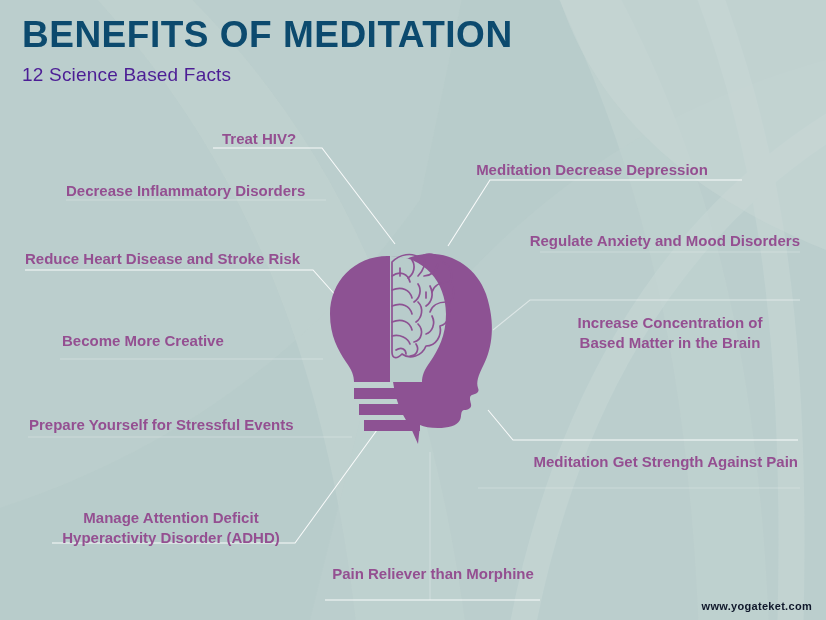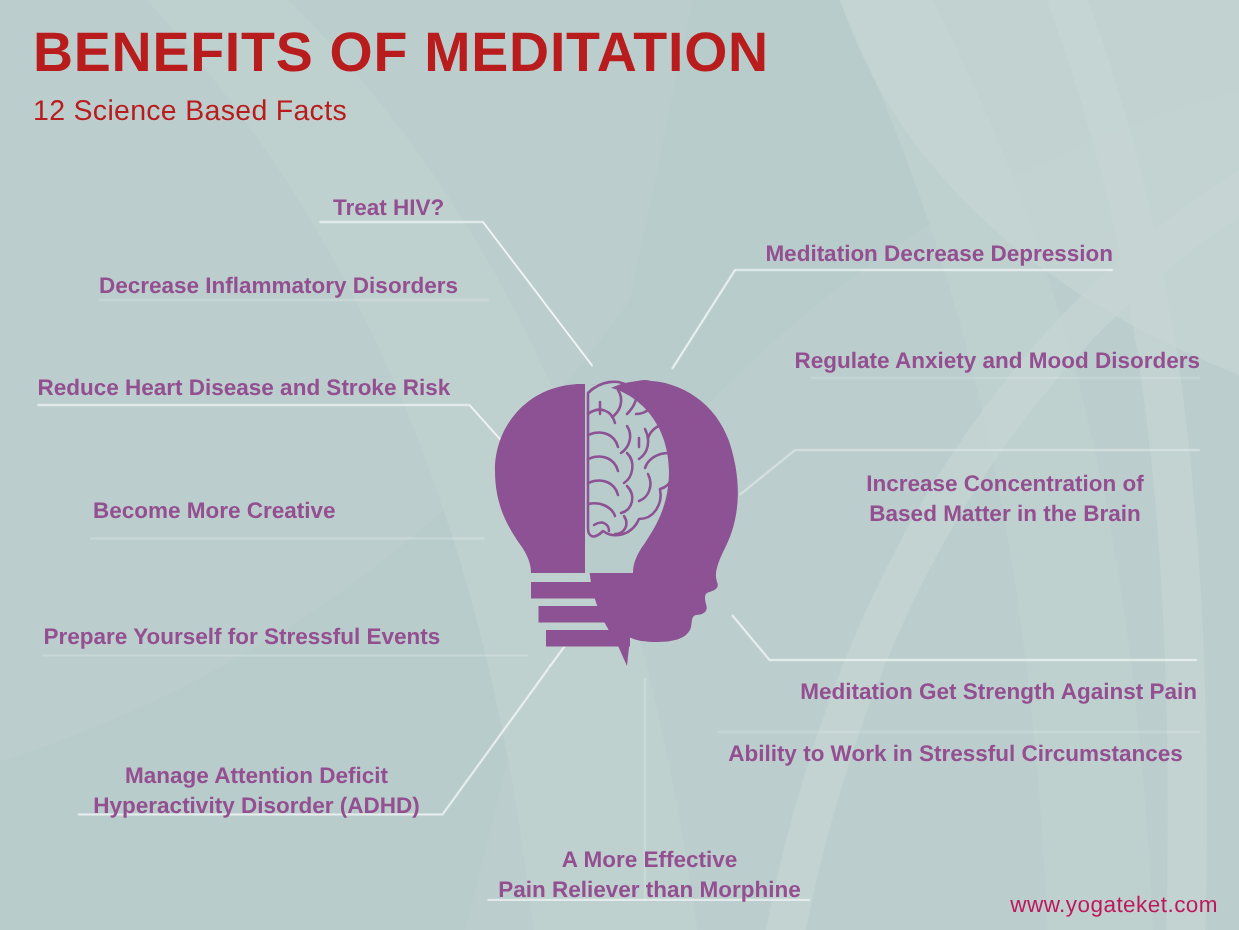--- a/index.html
+++ b/index.html
@@ -9,25 +9,25 @@
     background:#b8cccb;
     position:relative;
   }
 
   
   #bg-art { position:absolute; inset:0; width:826px; height:620px; z-index:0; }
 
   
   .header { position:absolute; left:22px; top:16px; z-index:5; }
   .title {
-    font-size:37px; font-weight:bold; color:#b91c1c;
+    font-size:37px; font-weight:bold; color:#0c4a6e;
     letter-spacing:0.5px; line-height:1.05; white-space:nowrap;
   }
   .subtitle {
-    font-size:19px; font-weight:normal; color:#b91c1c;
+    font-size:19px; font-weight:normal; color:#4c1d95;
     margin-top:9px; letter-spacing:0.2px; white-space:nowrap;
   }
 
   
   #connectors { position:absolute; inset:0; width:826px; height:620px; z-index:2; }
 
   
   #center-graphic {
     position:absolute; left:326px; top:232px;
     width:184px; height:216px; z-index:3;
@@ -39,21 +39,21 @@
     font-size:15px; font-weight:bold; color:#944f91;
     line-height:1.35; white-space:nowrap;
   }
   .label.r { text-align:right; }
   .label.c { text-align:center; }
   .label.l { text-align:left; }
 
   
   .footer-url {
     position:absolute; right:14px; bottom:8px; z-index:6;
-    font-size:15px; color:#be185d; font-weight:normal;
+    font-size:11px; color:#0f172a; font-weight:bold;
     letter-spacing:0.3px; white-space:nowrap;
   }
 </style>
 </head>
 <body>
 
 <svg id="bg-art" viewBox="0 0 826 620" preserveAspectRatio="none">
   <rect x="0" y="0" width="826" height="620" fill="#b8cccb"></rect>
   <g fill="#c2d3d1" opacity="0.75">
     <path d="M 150 -40 C 330 120, 430 330, 470 660 L 360 660 C 330 340, 230 130, 60 -40 Z"></path>
@@ -178,38 +178,36 @@
 <div class="label l" style="left:29px; top:415px;">
   <div>Prepare Yourself for Stressful Events</div>
 </div>
 
 <div class="label c" style="left:46px; top:508px; width:250px;">
   <div>Manage Attention Deficit</div>
   <div>Hyperactivity Disorder (ADHD)</div>
 </div>
 
 <div class="label c" style="left:320px; top:564px; width:226px;">
-  <div>A More Effective</div>
   <div>Pain Reliever than Morphine</div>
 </div>
 
 <div class="label c" style="left:474px; top:493px; width:326px;">
-  <div>Ability to Work in Stressful Circumstances</div>
 </div>
 
 <div class="label r" style="left:498px; top:420px; width:300px;margin-top:32px;">
   <div>Meditation Get Strength Against Pain</div>
 </div>
 
 <div class="label c" style="left:540px; top:313px; width:260px;">
   <div>Increase Concentration of</div>
   <div>Based Matter in the Brain</div>
 </div>
 
 <div class="label r" style="left:500px; top:231px; width:300px;">
   <div>Regulate Anxiety and Mood Disorders</div>
 </div>
 
-<div class="label r" style="left:442px; top:160px; width:300px;">
+<div class="label r" style="left:442px; top:160px; width:300px;text-align:center;">
   <div>Meditation Decrease Depression</div>
 </div>
 
 <div class="footer-url">www.yogateket.com</div>
 
 </body></html>

